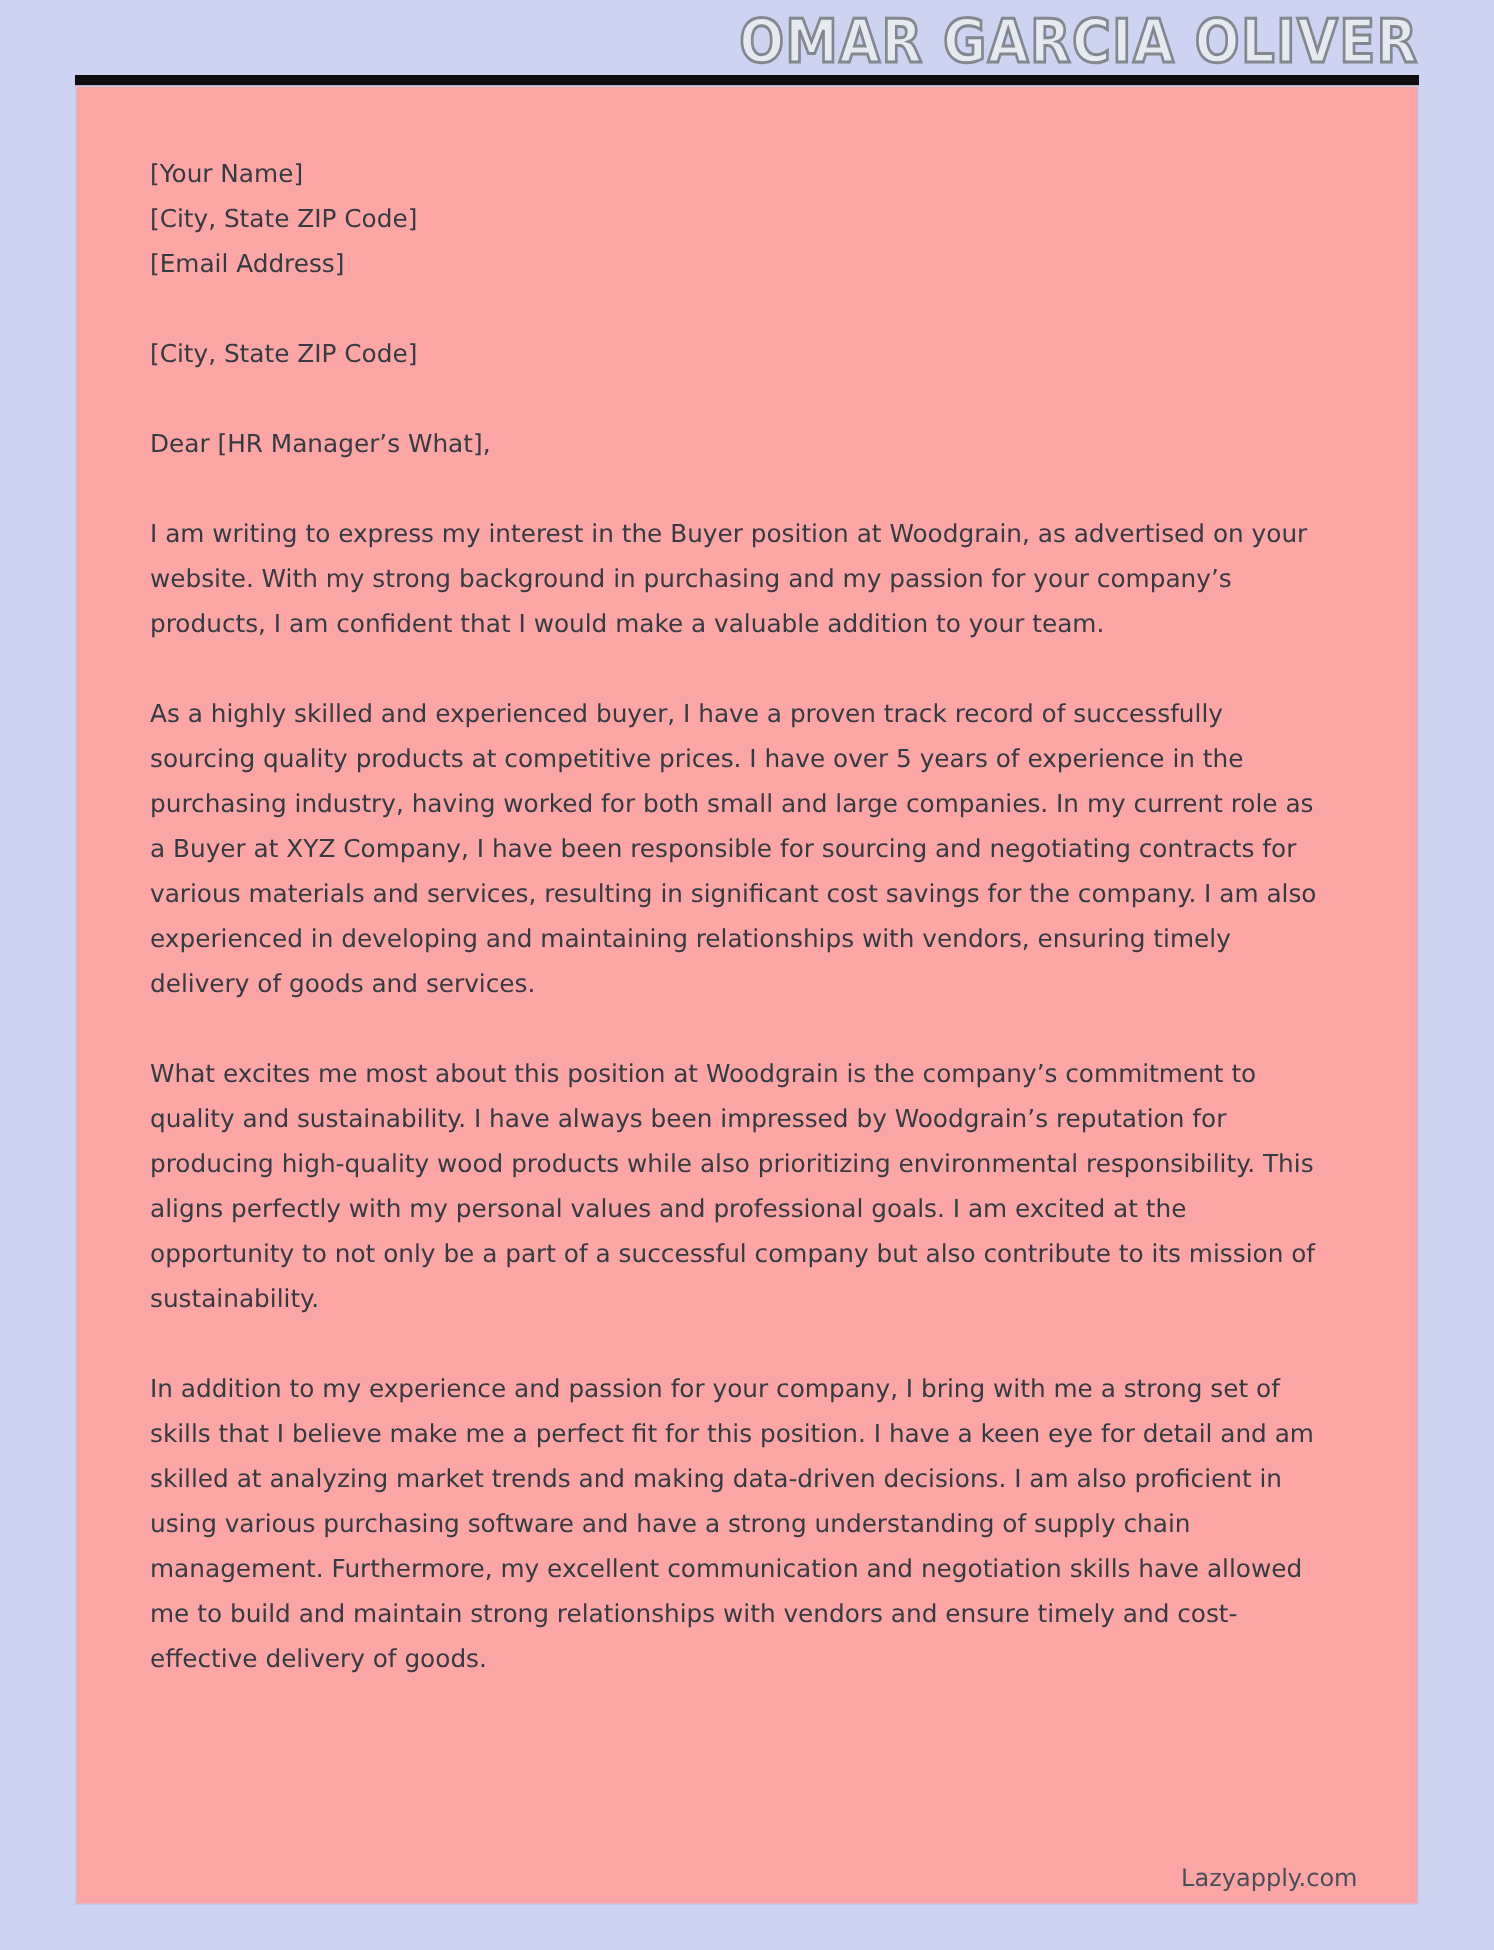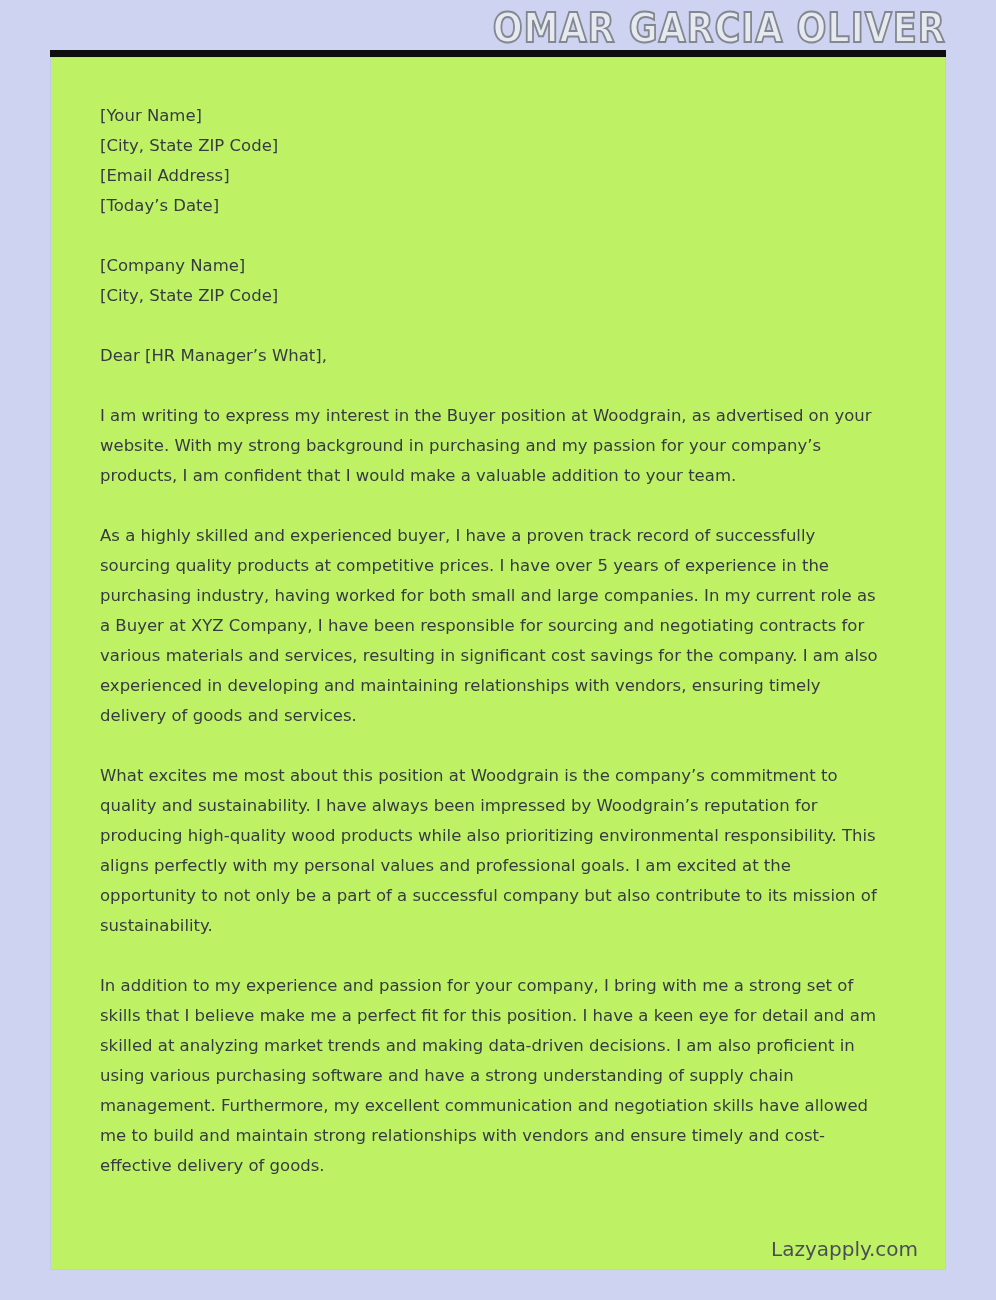--- a/index.html
+++ b/index.html
@@ -36,21 +36,21 @@
     width: 896px;
     height: 7px;
     background: #0e0e10;
   }
   .page {
     position: absolute;
     left: 50px;
     top: 57px;
     width: 896px;
     height: 1213px;
-    background: #bef264;
+    background: #fca5a5;
     border: 1px solid #c3caec;
     box-sizing: border-box;
     overflow: hidden;
   }
   .content {
     position: absolute;
     left: 49px;
     top: 43px;
     width: 800px;
     font-size: 16.5px;
@@ -64,46 +64,44 @@
     margin-bottom: 0;
   }
   .line {
     white-space: pre-wrap;
   }
   .paragraph {
     margin: 0 16px 30px 0;
   }
   .watermark {
     position: absolute;
-    right: 27px;
+    right: 40px;
     bottom: 8px;
-    font-size: 20px;
+    font-size: 16px;
     color: #4a4f57;
     margin-top: 32px;
   }
 </style>
 </head>
 <body>
 
 <div class="header-name">OMAR GARCIA OLIVER</div>
 
 <div class="top-bar"></div>
 
 <div class="page">
   <div class="content">
 
     <div class="block">
       <div class="line">[Your Name]</div>
       <div class="line">[City, State ZIP Code]</div>
       <div class="line">[Email Address]</div>
-      <div class="line">[Today’s Date]</div>
     </div>
 
     <div class="block">
-      <div class="line">[Company Name]</div>
       <div class="line">[City, State ZIP Code]</div>
     </div>
 
     <div class="block">Dear [HR Manager’s What],</div>
 
     <div class="paragraph">I am writing to express my interest in the Buyer position at Woodgrain, as advertised on your website. With my strong background in purchasing and my passion for your company’s products, I am confident that I would make a valuable addition to your team.</div>
     <div class="paragraph">As a highly skilled and experienced buyer, I have a proven track record of successfully sourcing quality products at competitive prices. I have over 5 years of experience in the purchasing industry, having worked for both small and large companies. In my current role as a Buyer at XYZ Company, I have been responsible for sourcing and negotiating contracts for various materials and services, resulting in significant cost savings for the company. I am also experienced in developing and maintaining relationships with vendors, ensuring timely delivery of goods and services.</div>
     <div class="paragraph">What excites me most about this position at Woodgrain is the company’s commitment to quality and sustainability. I have always been impressed by Woodgrain’s reputation for producing high-quality wood products while also prioritizing environmental responsibility. This aligns perfectly with my personal values and professional goals. I am excited at the opportunity to not only be a part of a successful company but also contribute to its mission of sustainability.</div>
     <div class="paragraph">In addition to my experience and passion for your company, I bring with me a strong set of skills that I believe make me a perfect fit for this position. I have a keen eye for detail and am skilled at analyzing market trends and making data-driven decisions. I am also proficient in using various purchasing software and have a strong understanding of supply chain management. Furthermore, my excellent communication and negotiation skills have allowed me to build and maintain strong relationships with vendors and ensure timely and cost-effective delivery of goods.</div>
 

